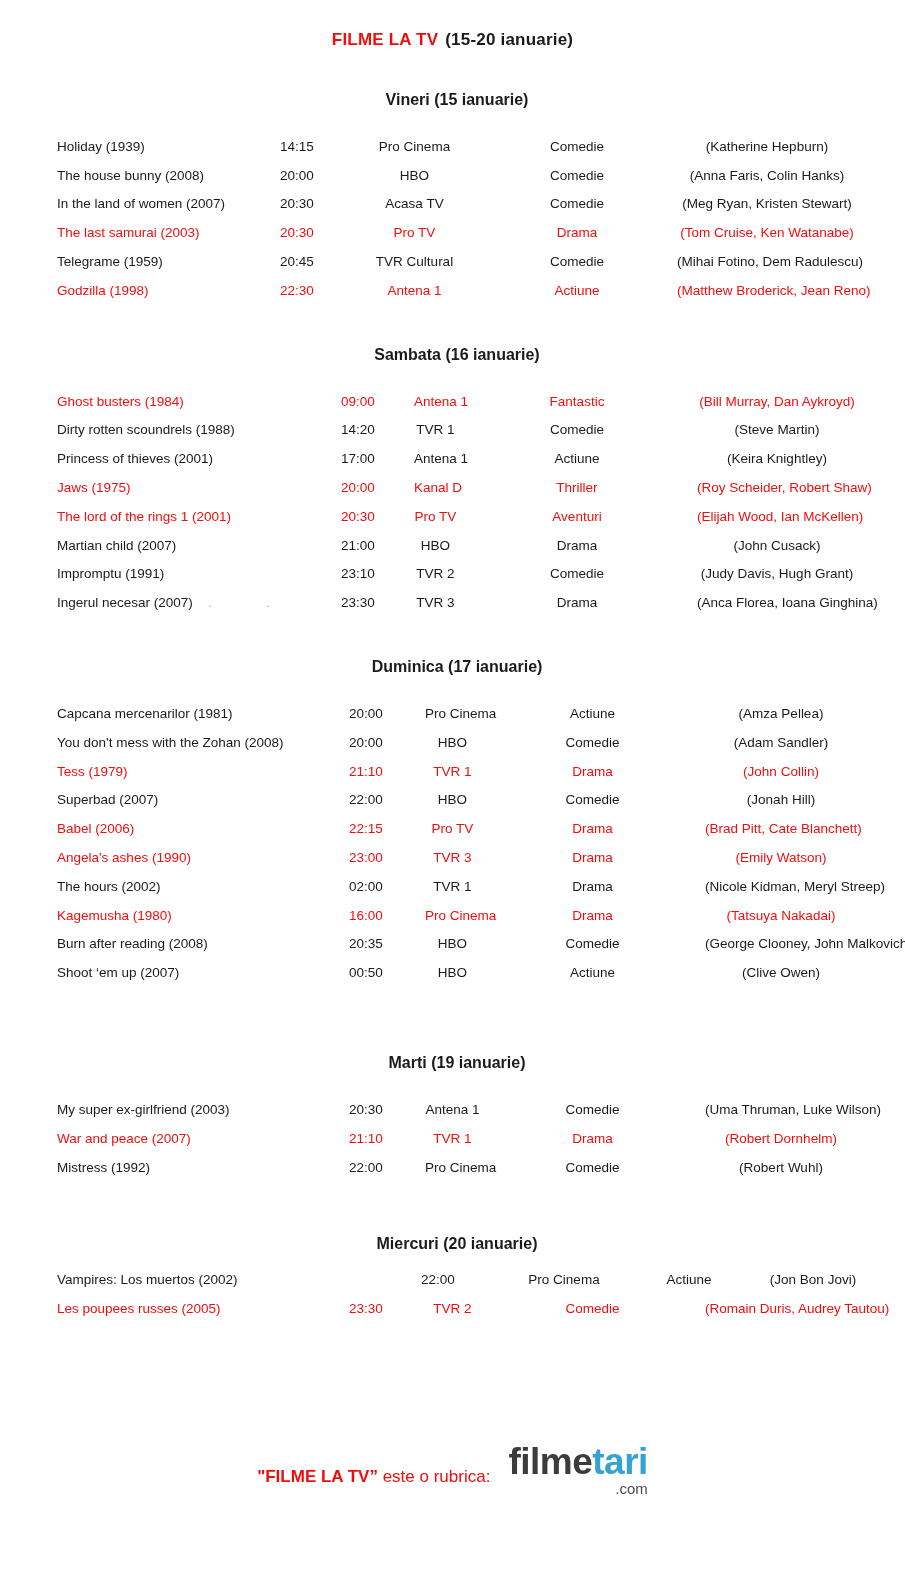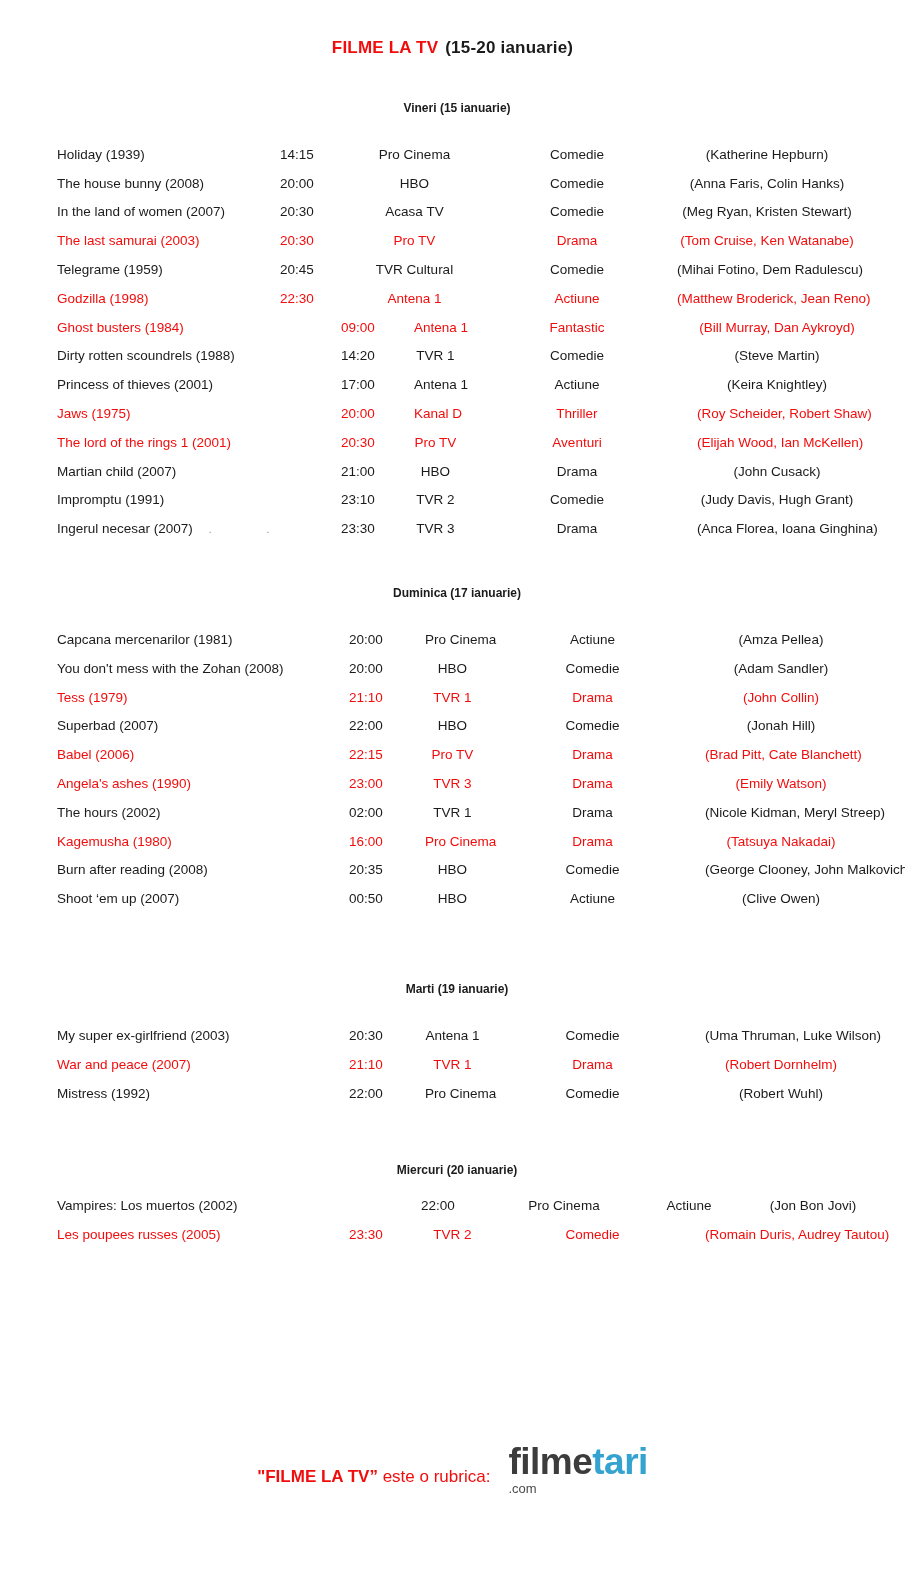--- a/index.html
+++ b/index.html
@@ -9,36 +9,36 @@
     color:var(--ink,#1b1b1b);
     -webkit-font-smoothing:antialiased;
   }
   .page {
     position:relative;
     width:905px; height:1592px;
     background:#ffffff;
     overflow:hidden;
   }
   .main-title {
-    padding-top:38px;
+    padding-top:30px;
     text-align:center;
     font-size:17px;
     font-weight:bold;
     letter-spacing:0.2px;
   }
   .main-title .brand { color:var(--red,#f20d0d); margin-right:7px; }
   .schedule {
     margin-left:57px;
     width:800px;
   }
   .day-header {
     margin-top:40px;
     margin-bottom:22px;
     text-align:center;
-    font-size:12px;
+    font-size:16px;
     font-weight:bold;
     line-height:20px;
   }
   
   .day-section:nth-of-type(5) .day-header { margin-top:66px; }
   .day-section:nth-of-type(6) .day-header { margin-top:52px; margin-bottom:12px; }
 
   .row {
     display:grid;
     height:28.8px;
@@ -82,21 +82,22 @@
   .logo-wrap { display:flex; flex-direction:column; }
   .logo-line {
     font-size:37px;
     font-weight:600;
     letter-spacing:-0.5px;
     color:var(--logo-dark,#3c3c3c);
     line-height:38px;
   }
   .logo-blue { color:var(--logo-blue,#35a3cf); }
   .logo-com {
-    font-size:13px;
+    text-align:right;
+    font-size:15px;
     color:var(--logo-gray,#4a4a4a);
     line-height:16px;
   }
 </style>
 </head>
 <body>
 
 <div class="page">
 
   <div class="main-title">
@@ -143,20 +144,21 @@
         </div>
         <div class="row fri red">
           <span class="cell c-title">Godzilla (1998)</span>
           <span class="cell c-time">22:30</span>
           <span class="cell c-channel">Antena 1</span>
           <span class="cell c-genre">Actiune</span>
           <span class="cell c-actors">(Matthew Broderick, Jean Reno)</span>
         </div>
       </section>
       <section class="day-section">
+        <h2 class="day-header">Sambata (16 ianuarie)</h2>
         <div class="row sat red">
           <span class="cell c-title">Ghost busters (1984)</span>
           <span class="cell c-time">09:00</span>
           <span class="cell c-channel">Antena 1</span>
           <span class="cell c-genre">Fantastic</span>
           <span class="cell c-actors">(Bill Murray, Dan Aykroyd)</span>
         </div>
         <div class="row sat">
           <span class="cell c-title">Dirty rotten scoundrels (1988)</span>
           <span class="cell c-time">14:20</span>

